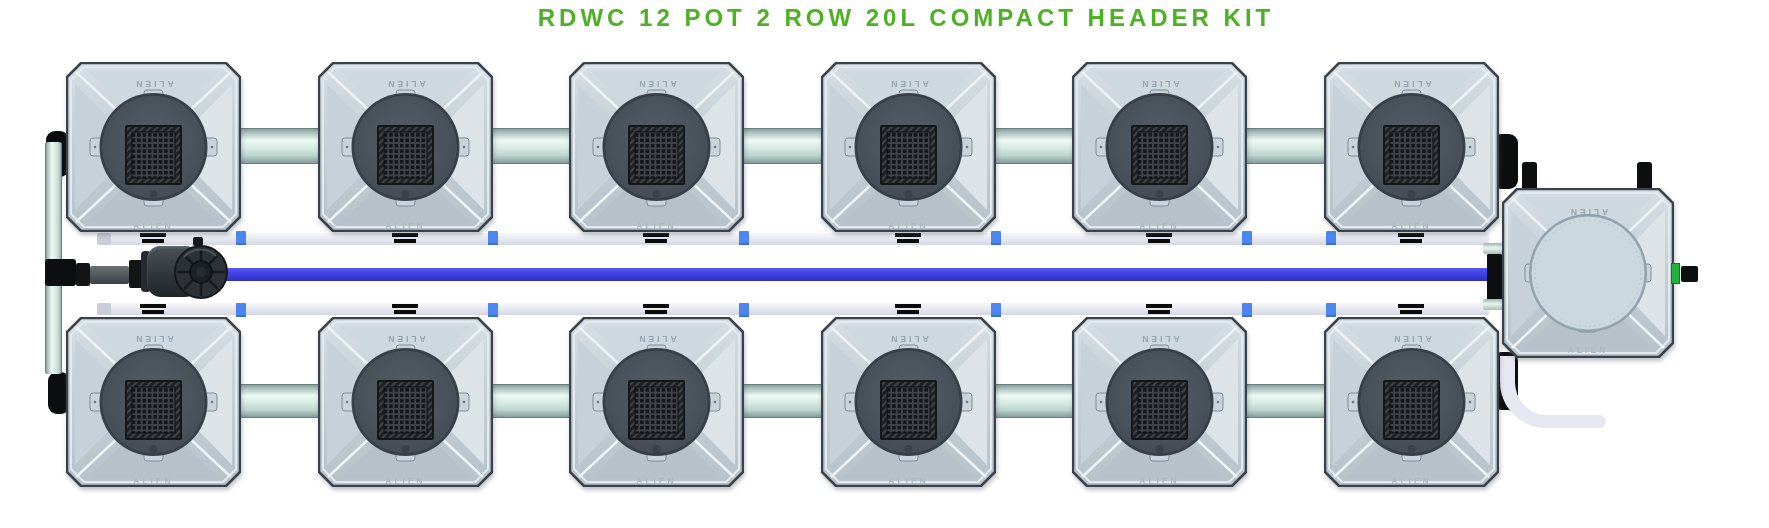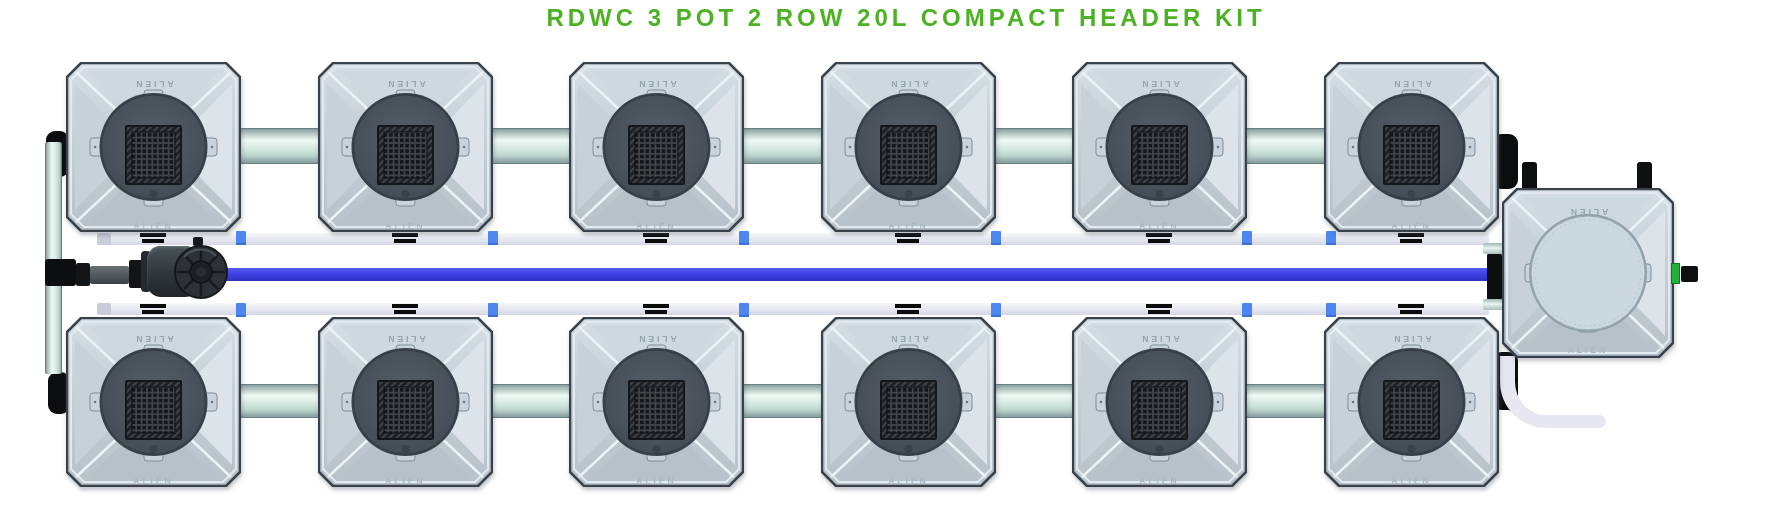--- a/index.html
+++ b/index.html
@@ -104,21 +104,21 @@
       <rect x="129" y="76" width="20" height="18" rx="3" fill="#c9d3db" stroke="#7f8d97" stroke-width="1"></rect>
       <circle cx="86" cy="85" r="59" fill="#8fa0ab"></circle>
       <circle cx="86" cy="85" r="57" fill="#cbd8e0" stroke="#97a8b2" stroke-width="1"></circle>
       <circle cx="86" cy="85" r="53" fill="none" stroke="#b7c5cd" stroke-width="1" stroke-dasharray="2,3"></circle>
     </symbol>
   </defs>
 </svg>
 
 <div class="canvas">
 
-  <div class="abs title" style="color: rgb(77, 178, 35);">RDWC 3 POT 2 ROW 20L COMPACT HEADER KIT</div>
+  <div class="abs title" style="color: rgb(77, 178, 35);">RDWC 12 POT 2 ROW 20L COMPACT HEADER KIT</div>
 
   <div id="layer-pipes" class="abs" style="left:0;top:0;width:1769px;height:528px">
 
     <div class="abs elbow" style="left:46px;top:131px;width:23px;height:46px"></div>
     <div class="abs elbow" style="left:48px;top:372px;width:22px;height:42px"></div>
     <div class="abs teal-pipe-v" style="left:45px;top:142px;width:17px;height:232px"></div>
     <div class="abs black-fit" style="left:45px;top:259px;width:31px;height:27px"></div>
 
     <div class="abs ret-pipe" style="left:97px;top:233px;width:1392px;height:12px"></div>
     <div class="abs ret-pipe" style="left:97px;top:303px;width:1392px;height:12px"></div>

